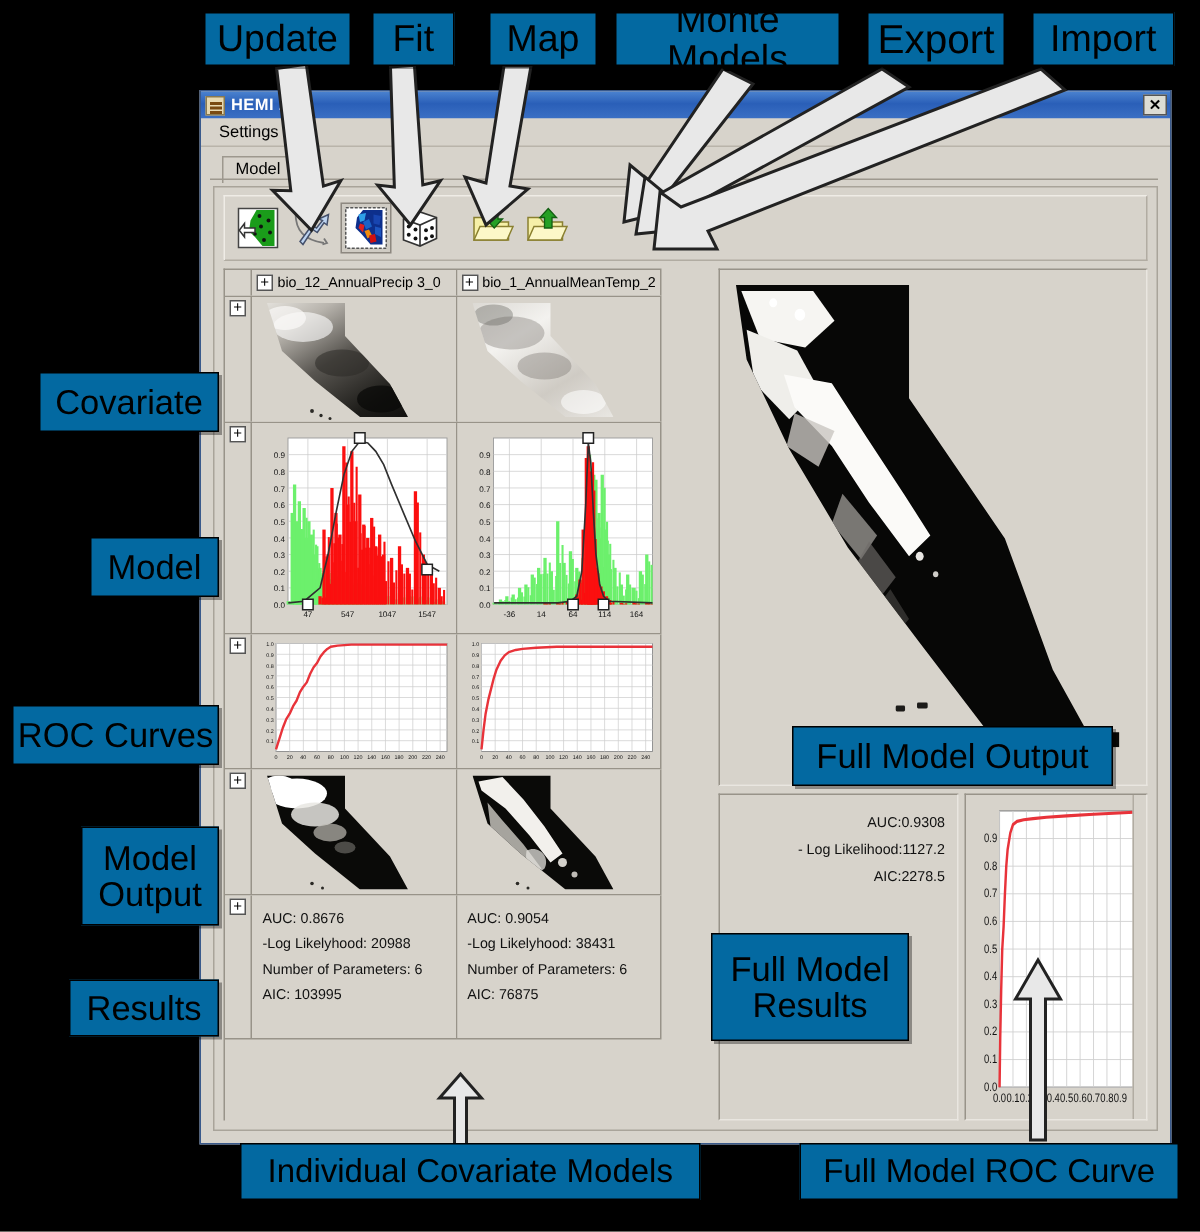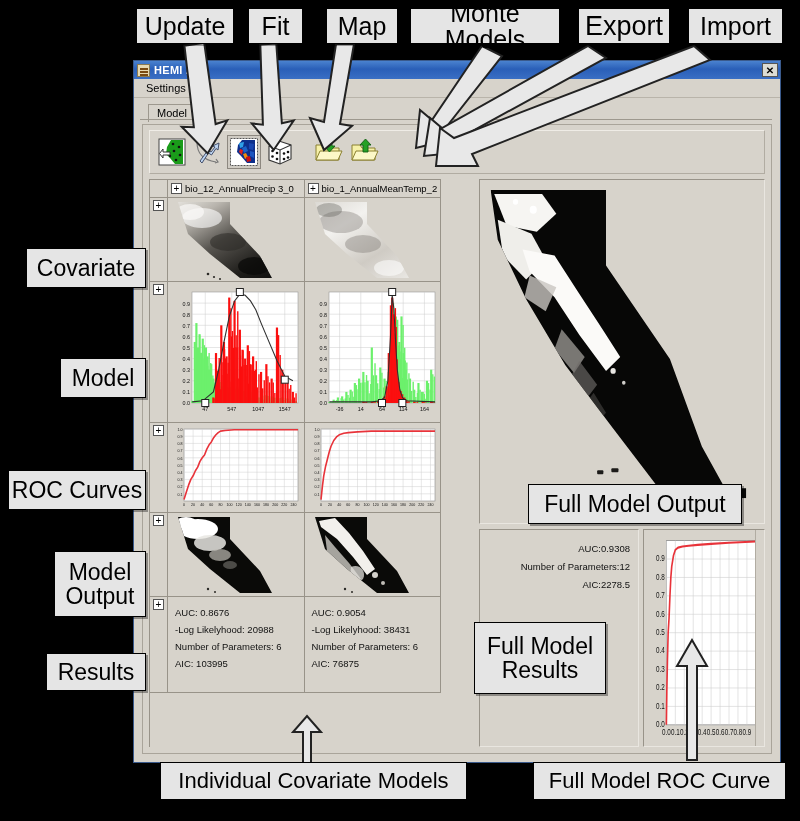--- a/index.html
+++ b/index.html
@@ -5,21 +5,21 @@
   * { box-sizing: border-box; }
   html, body { margin:0; padding:0; }
   body {
     width:800px; height:821px; background:#000;
     font-family:"Liberation Sans", sans-serif;
     position:relative; overflow:hidden;
   }
 
   
   .callout{
-    position:absolute; background:#e5e5e5; color:#000;
+    position:absolute; background:#0369a1; color:#000;
     border:1px solid #000;
     font-family:"Liberation Sans", sans-serif;
     display:flex; align-items:center; justify-content:center;
     text-align:center; line-height:1.05;
     box-shadow:2px 2px 0 rgba(0,0,0,.35);
     z-index:60; white-space:pre-line;
   }
 
   
   .arrow{ position:absolute; z-index:55; }
@@ -936,21 +936,21 @@
               <circle cx="158" cy="312" r="2"></circle>
                 <circle cx="182" cy="322" r="2.4"></circle>
               <circle cx="188" cy="332" r="1.8"></circle>
             </g>
           </svg>
         </div>
 
         <div class="bottom-right">
           <div class="fullres-box">
             <div>AUC:0.9308</div>
-            <div>Number of Parameters:12</div>
+            <div>- Log Likelihood:1127.2</div>
             <div>AIC:2278.5</div>
           </div>
           <div class="fullroc-box">
             <svg width="100%" height="100%" viewBox="0 0 118 163" preserveAspectRatio="none" id="rocFull">
                 <rect x="0" y="0" width="118" height="163" fill="#d7d3cb"></rect>
                 <rect x="22" y="8" width="88" height="139" fill="#ffffff" stroke="#8a8a8a" stroke-width="0.6"></rect>
                 <line x1="22" y1="147" x2="110" y2="147" stroke="#cfcfcf" stroke-width="0.5"></line>
                 <line x1="22" y1="133.1" x2="110" y2="133.1" stroke="#cfcfcf" stroke-width="0.5"></line>
                 <line x1="22" y1="119.2" x2="110" y2="119.2" stroke="#cfcfcf" stroke-width="0.5"></line>
                 <line x1="22" y1="105.30000000000001" x2="110" y2="105.30000000000001" stroke="#cfcfcf" stroke-width="0.5"></line>

